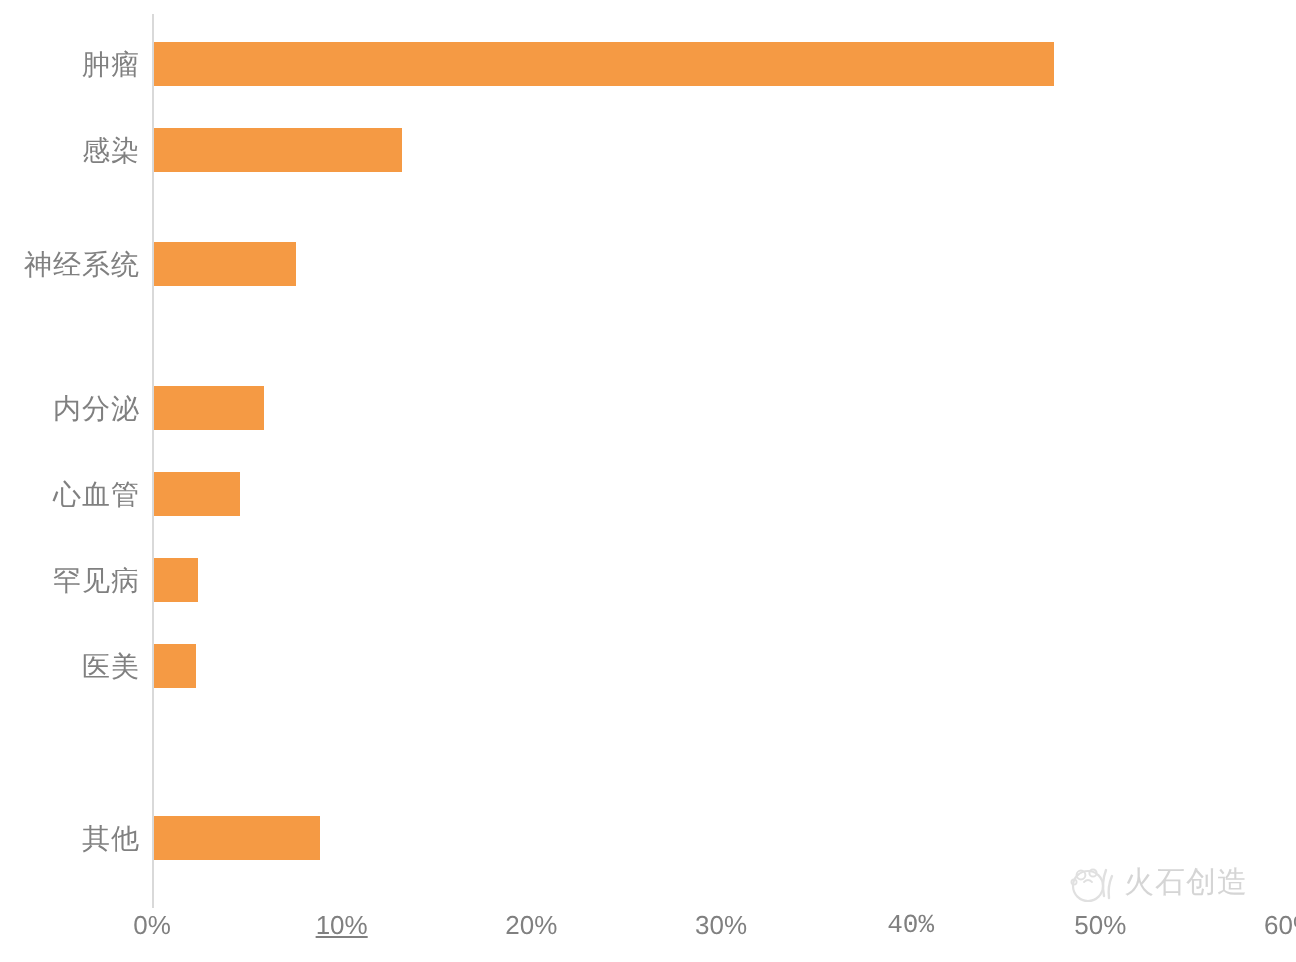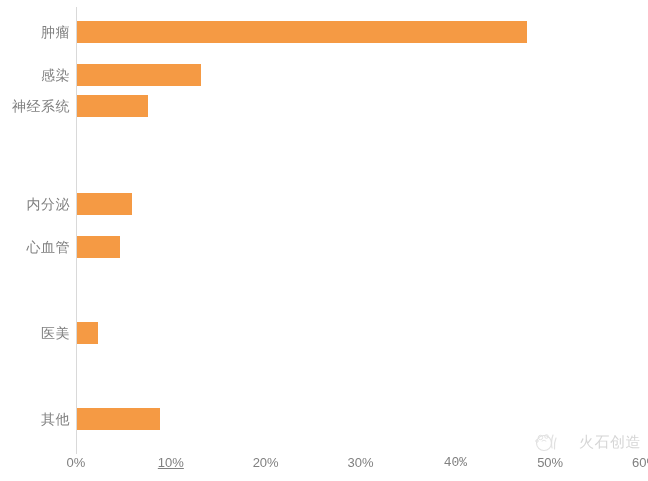--- a/index.html
+++ b/index.html
@@ -110,21 +110,21 @@
 
   
   #watermark {
     position: absolute;
     left: 533px;
     top: 427px;
     width: 112px;
     height: 30px;
     display: flex;
     align-items: center;
-    gap: 20px;
+    gap: 3px;
     opacity: 0.55;
     pointer-events: none;
   }
   #watermark-logo {
     width: 26px;
     height: 26px;
     flex: 0 0 26px;
   }
   #watermark-text {
     font-size: 15px;
@@ -143,31 +143,35 @@
     <div id="axis-line"></div>
     <div id="bars-layer">
         <div class="bar-row" style="top: 10px;">
           <div class="cat-label">肿瘤</div>
           <div class="bar" style="width: 450.458px; background: rgb(245, 154, 68);"></div>
         </div>
         <div class="bar-row" style="top: 53px;">
           <div class="cat-label">感染</div>
           <div class="bar" style="width: 124.232px; background: rgb(245, 154, 68);"></div>
         </div>
-        <div class="bar-row" style="top: 84px;">
+        <div class="bar-row" style="top: 110px;">
           <div class="cat-label">神经系统</div>
           <div class="bar" style="width: 71.125px; background: rgb(245, 154, 68);"></div>
         </div>
         <div class="bar-row" style="top: 182px;">
           <div class="cat-label">内分泌</div>
           <div class="bar" style="width: 55.0033px; background: rgb(245, 154, 68);"></div>
         </div>
         <div class="bar-row" style="top: 225px;">
           <div class="cat-label">心血管</div>
           <div class="bar" style="width: 42.675px; background: rgb(245, 154, 68);"></div>
+        </div>
+        <div class="bar-row" style="top: 268px;">
+          <div class="cat-label">罕见病</div>
+          <div class="bar" style="width: 21.8117px; background: rgb(245, 154, 68);"></div>
         </div>
         <div class="bar-row" style="top: 311px;">
           <div class="cat-label">医美</div>
           <div class="bar" style="width: 20.8633px; background: rgb(245, 154, 68);"></div>
         </div>
         <div class="bar-row" style="top: 397px;">
           <div class="cat-label">其他</div>
           <div class="bar" style="width: 82.505px; background: rgb(245, 154, 68);"></div>
         </div>
       </div>

